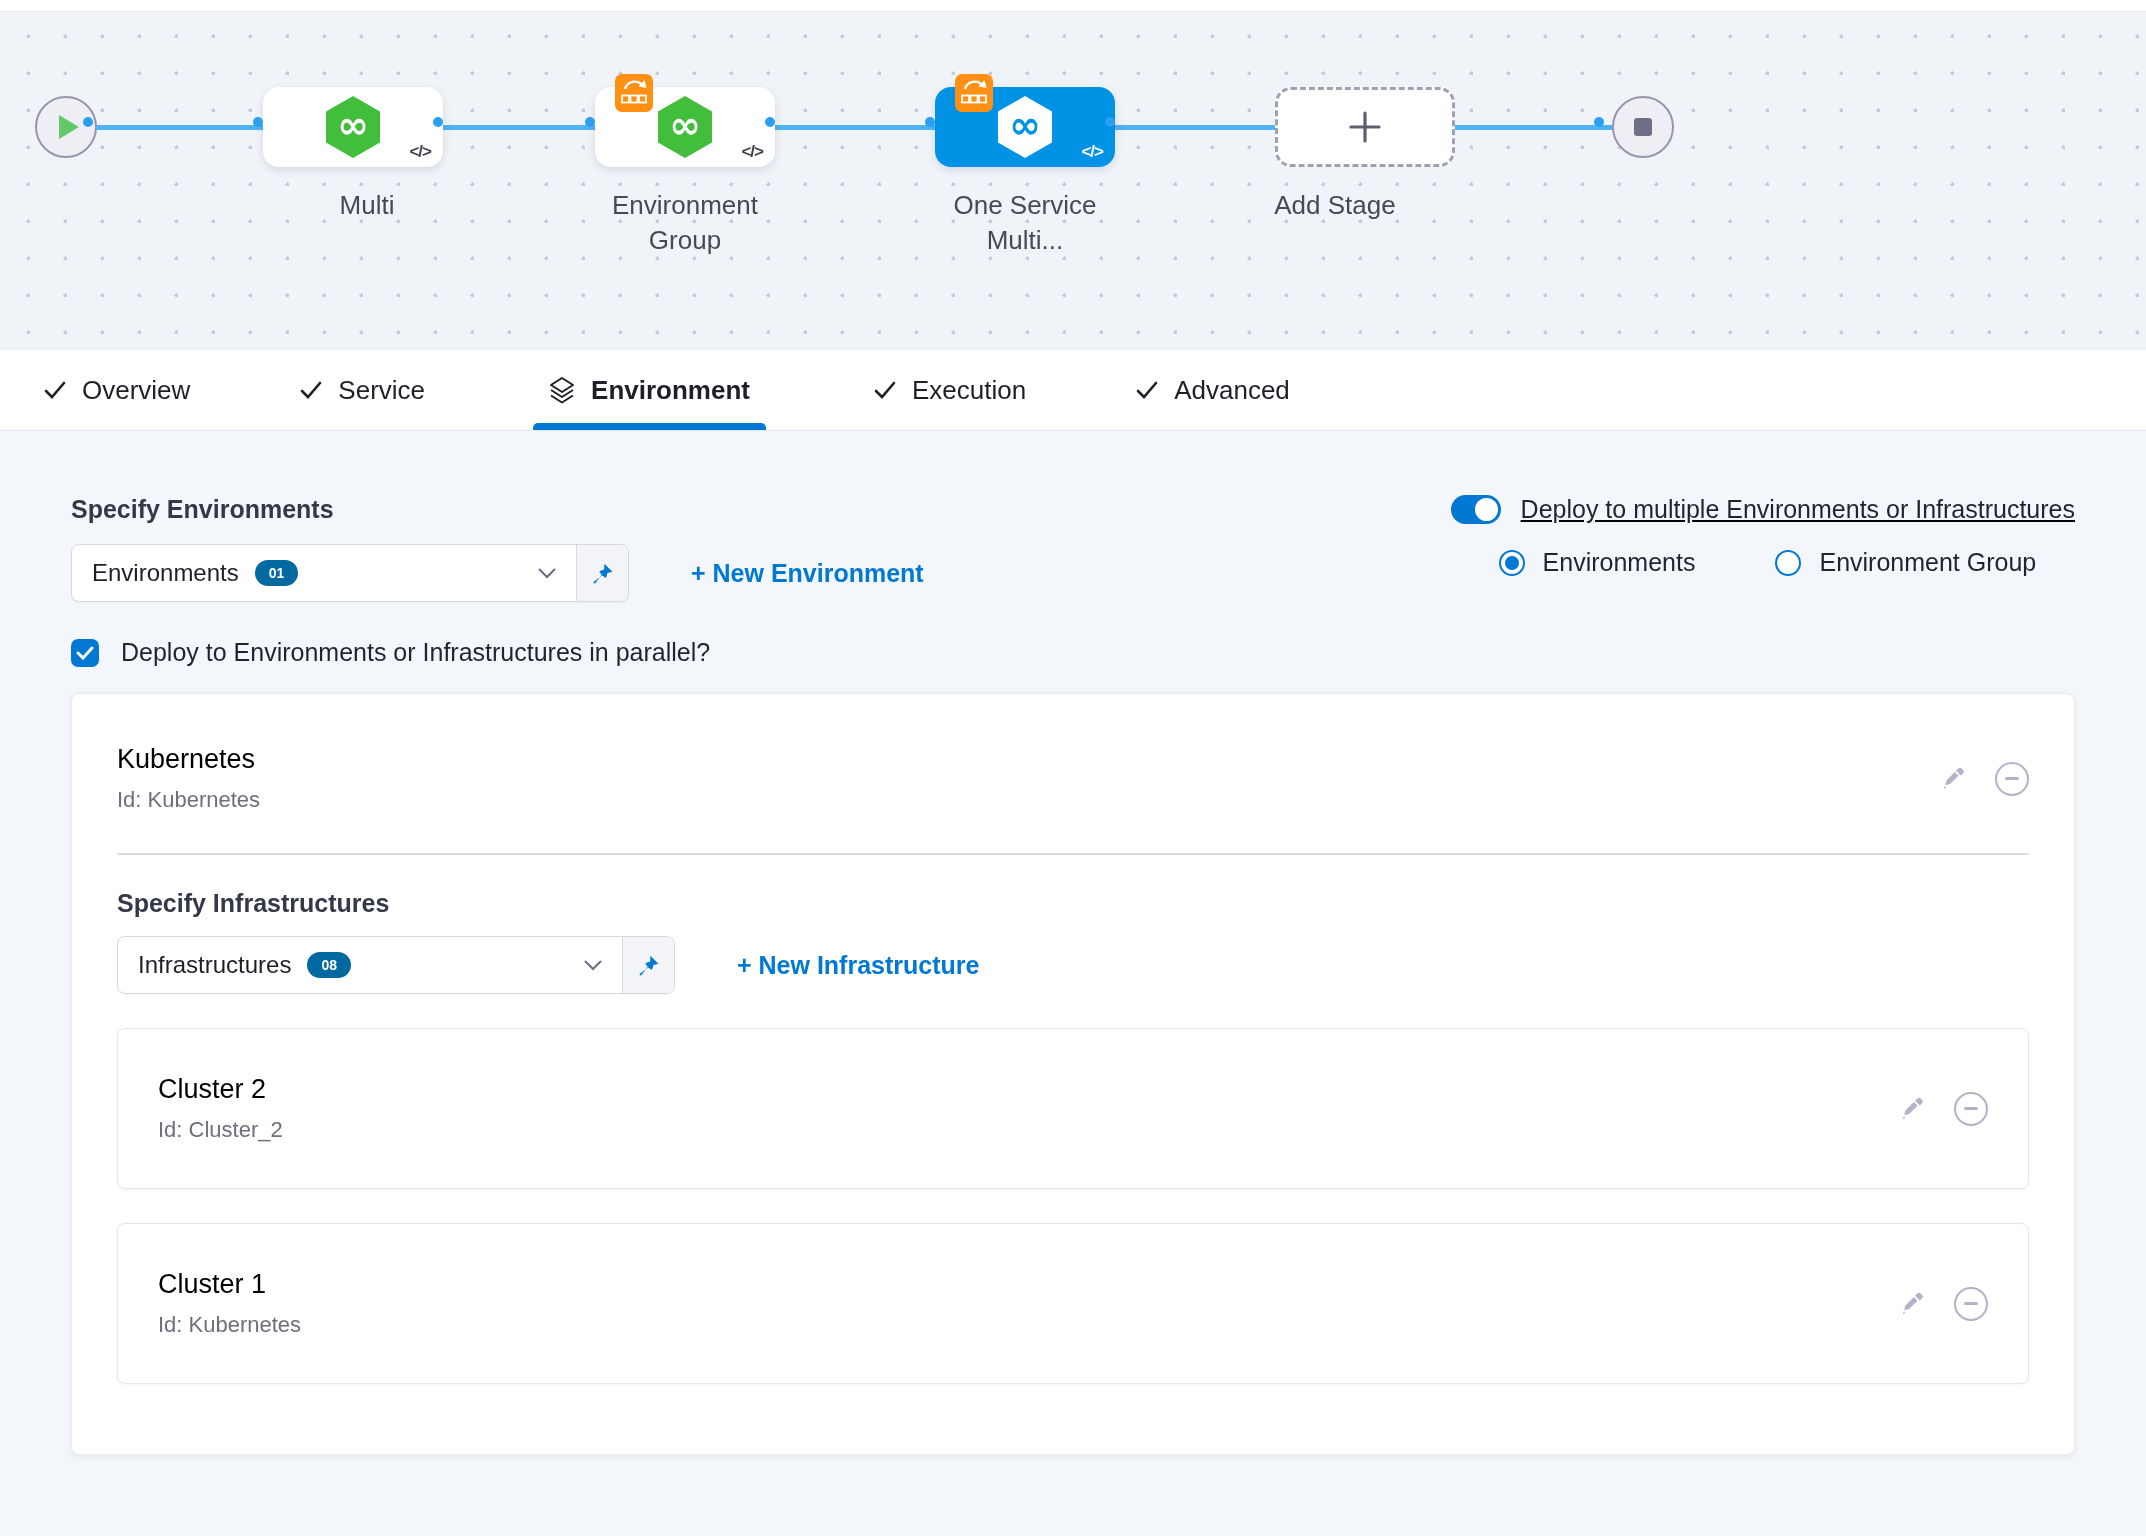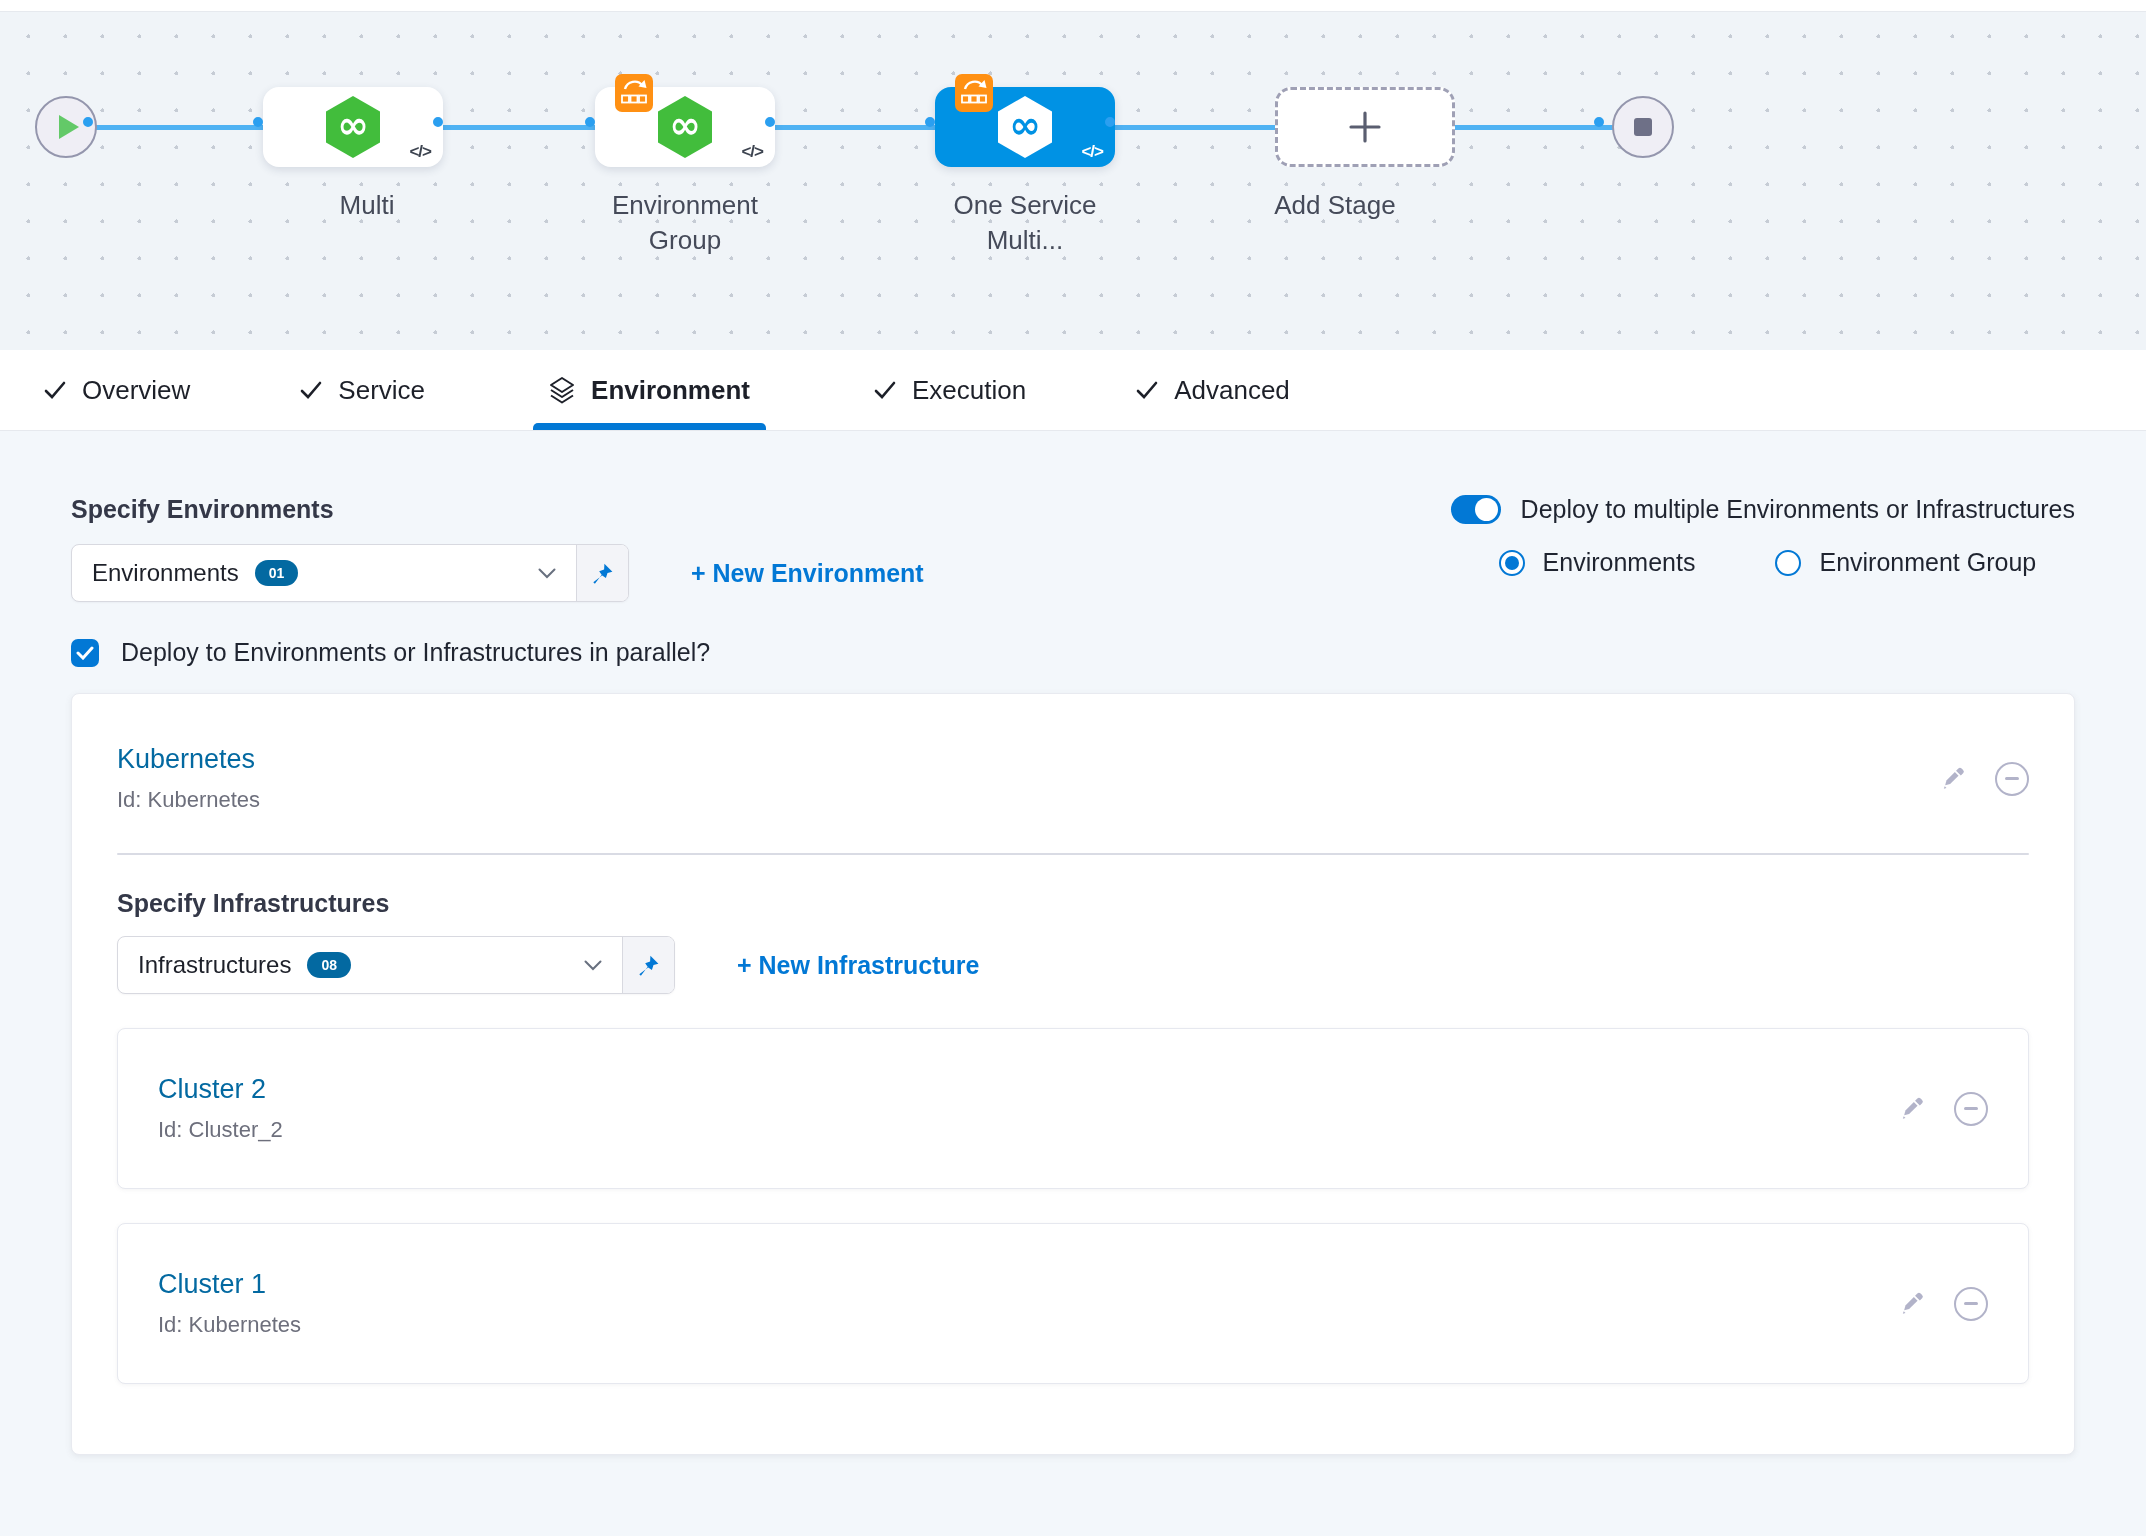--- a/index.html
+++ b/index.html
@@ -60,35 +60,35 @@
     font-size:14px; font-weight:bold; border-radius:999px; padding:5px 14px; }
   .select-chevron { margin-left:auto; }
   .select-pin { width:52px; display:flex; align-items:center; justify-content:center;
     background:#f3f4f8; border-left:1px solid #d8d9e0; }
   .link { font-size:25px; font-weight:bold; color:#0278d5; margin-left:62px; text-decoration:none; cursor:pointer; }
   .check-row { display:flex; align-items:center; margin-top:36px; }
   .checkbox { width:28px; height:28px; background:#0278d5; border-radius:7px;
     display:inline-flex; align-items:center; justify-content:center; }
   .check-label { font-size:25px; color:#1f2430; margin-left:22px; }
 
-  .toggle-row { display:flex; align-items:flex-end; }
+  .toggle-row { display:flex; align-items:flex-end;text-decoration:underline; }
   .toggle { width:50px; height:29px; background:#0278d5; border-radius:15px; position:relative; display:inline-block; }
   .toggle .knob { position:absolute; top:3px; right:3px; width:23px; height:23px; background:#ffffff; border-radius:50%; }
   .toggle-label { font-size:25px; color:#1f2430; margin-left:20px; }
   .radio-row { display:flex; align-items:center; margin-top:24px; margin-left:48px; }
   .radio { width:26px; height:26px; border-radius:50%; border:2px solid #0278d5; background:#ffffff;
     display:inline-flex; align-items:center; justify-content:center; }
   .radio.selected::after { content:""; width:14px; height:14px; border-radius:50%; background:#0278d5; }
   .radio-label { font-size:25px; font-weight:500; color:#1f2430; margin-left:18px; }
   .radio-label.gap { margin-right:80px; }
 
   .outer-card { margin-top:26px; background:#ffffff; border:1px solid #e8eaf0; border-radius:8px;
     box-shadow:0 2px 6px rgba(96,97,112,.10); padding:50px 45px 70px 45px; }
   .card-row { display:flex; justify-content:space-between; align-items:center; }
-  .card-title { font-size:27px; font-weight:500; color:#0369a1; text-decoration:none; cursor:pointer; display:inline-block; }
+  .card-title { font-size:27px; font-weight:500; color:#000000; text-decoration:none; cursor:pointer; display:inline-block; }
   .card-id { font-size:22px; color:#6d6f7c; margin-top:12px; }
   .card-actions { display:flex; align-items:center; gap:28px; }
   .minus-circle { width:34px; height:34px; border:2px solid #b2b3c9; border-radius:50%;
     display:inline-flex; align-items:center; justify-content:center; }
   .minus-bar { width:14px; height:3px; background:#b2b3c9; border-radius:2px; }
   .divider { height:2px; background:#d9dbe4; border-radius:1px; margin:40px 0 34px 0; }
   .cluster-card { background:#ffffff; border:1px solid #e6e8ef; border-radius:8px;
     box-shadow:0 1px 4px rgba(96,97,112,.08); padding:45px 40px; margin-top:34px;
     display:flex; justify-content:space-between; align-items:center; min-height:160px; }
 </style>

